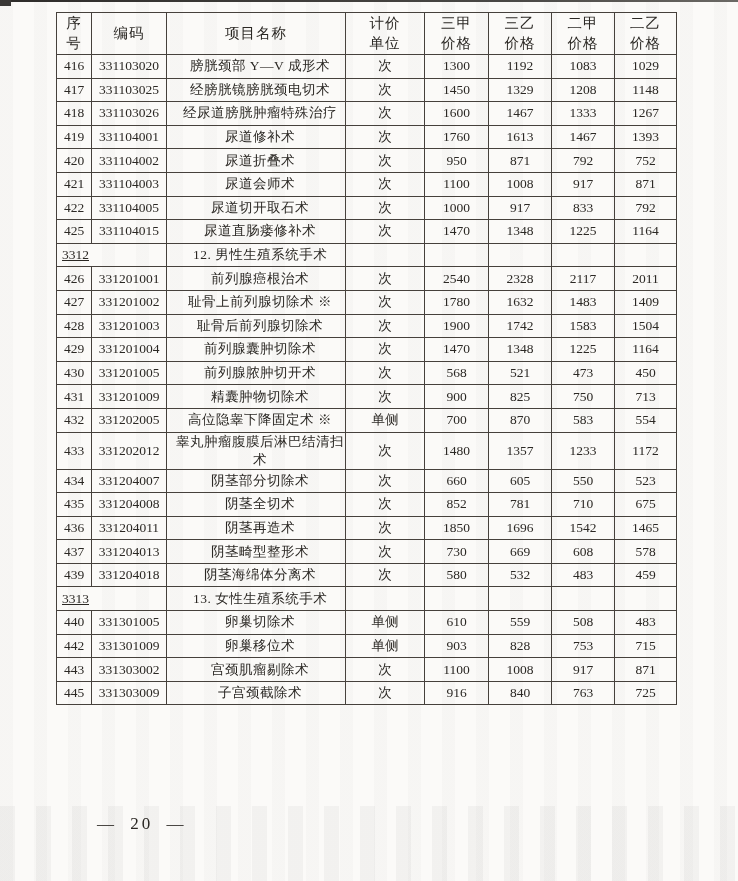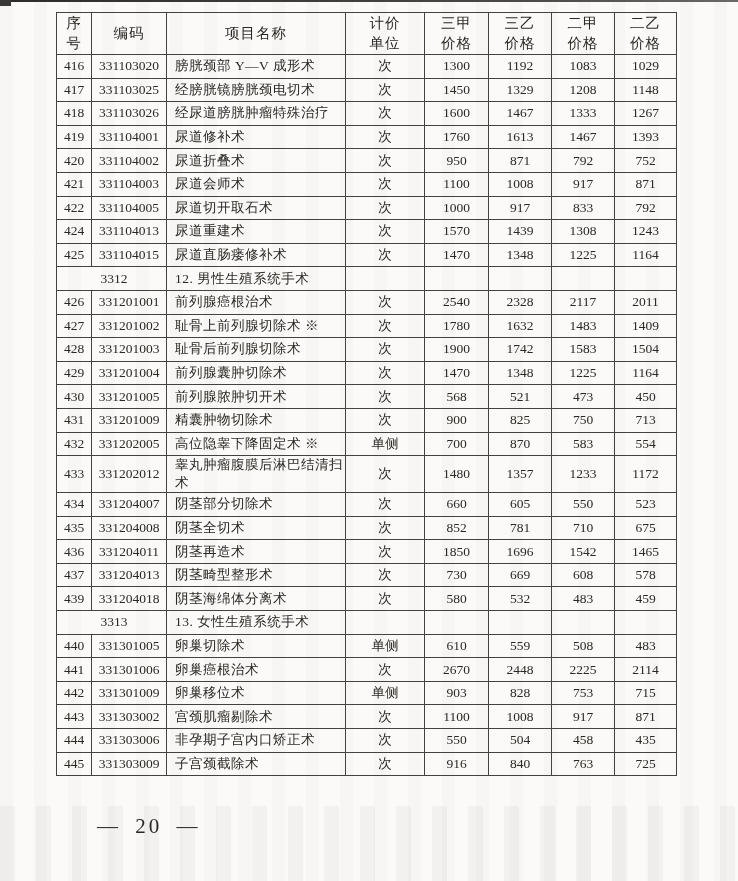--- a/index.html
+++ b/index.html
@@ -77,33 +77,34 @@
     height: 23.6px;
   }
   .price-table tbody td {
     font-size: 13.5px;
     vertical-align: middle;
   }
   td.cell-no, td.cell-unit, td.cell-price, td.cell-code {
     text-align: center;
   }
   td.cell-name {
-    text-align: left;
+    text-align: center;
     padding-left: 8px;
     letter-spacing: 0.5px;
   }
   td.cell-section-no {
-    text-align: center;
+    text-align: left;
     padding-left: 5px;
+    text-decoration: underline;
   }
   .page-number {
     position: absolute;
     left: 97px;
     top: 814px;
-    font-size: 21px;
+    font-size: 17px;
     letter-spacing: 3px;
     color: #2b2824;
     word-spacing: 6px;
   }
 </style>
 </head>
 <body>
 
 <div class="page">
   <div class="streaks"></div>
@@ -205,30 +206,20 @@
           <td class="cell-no">422</td>
           <td class="cell-code">331104005</td>
           <td class="cell-name">尿道切开取石术</td>
           <td class="cell-unit">次</td>
           <td class="cell-price">1000</td>
           <td class="cell-price">917</td>
           <td class="cell-price">833</td>
           <td class="cell-price">792</td>
         </tr>
         <tr>
-          <td class="cell-no">424</td>
-          <td class="cell-code">331104013</td>
-          <td class="cell-name">尿道重建术</td>
-          <td class="cell-unit">次</td>
-          <td class="cell-price">1570</td>
-          <td class="cell-price">1439</td>
-          <td class="cell-price">1308</td>
-          <td class="cell-price">1243</td>
-        </tr>
-        <tr>
           <td class="cell-no">425</td>
           <td class="cell-code">331104015</td>
           <td class="cell-name">尿道直肠瘘修补术</td>
           <td class="cell-unit">次</td>
           <td class="cell-price">1470</td>
           <td class="cell-price">1348</td>
           <td class="cell-price">1225</td>
           <td class="cell-price">1164</td>
         </tr>
         <tr>
@@ -383,60 +374,40 @@
           <td class="cell-no">440</td>
           <td class="cell-code">331301005</td>
           <td class="cell-name">卵巢切除术</td>
           <td class="cell-unit">单侧</td>
           <td class="cell-price">610</td>
           <td class="cell-price">559</td>
           <td class="cell-price">508</td>
           <td class="cell-price">483</td>
         </tr>
         <tr>
-          <td class="cell-no">441</td>
-          <td class="cell-code">331301006</td>
-          <td class="cell-name">卵巢癌根治术</td>
-          <td class="cell-unit">次</td>
-          <td class="cell-price">2670</td>
-          <td class="cell-price">2448</td>
-          <td class="cell-price">2225</td>
-          <td class="cell-price">2114</td>
-        </tr>
-        <tr>
           <td class="cell-no">442</td>
           <td class="cell-code">331301009</td>
           <td class="cell-name">卵巢移位术</td>
           <td class="cell-unit">单侧</td>
           <td class="cell-price">903</td>
           <td class="cell-price">828</td>
           <td class="cell-price">753</td>
           <td class="cell-price">715</td>
         </tr>
         <tr>
           <td class="cell-no">443</td>
           <td class="cell-code">331303002</td>
           <td class="cell-name">宫颈肌瘤剔除术</td>
           <td class="cell-unit">次</td>
           <td class="cell-price">1100</td>
           <td class="cell-price">1008</td>
           <td class="cell-price">917</td>
           <td class="cell-price">871</td>
         </tr>
         <tr>
-          <td class="cell-no">444</td>
-          <td class="cell-code">331303006</td>
-          <td class="cell-name">非孕期子宫内口矫正术</td>
-          <td class="cell-unit">次</td>
-          <td class="cell-price">550</td>
-          <td class="cell-price">504</td>
-          <td class="cell-price">458</td>
-          <td class="cell-price">435</td>
-        </tr>
-        <tr>
           <td class="cell-no">445</td>
           <td class="cell-code">331303009</td>
           <td class="cell-name">子宫颈截除术</td>
           <td class="cell-unit">次</td>
           <td class="cell-price">916</td>
           <td class="cell-price">840</td>
           <td class="cell-price">763</td>
           <td class="cell-price">725</td>
         </tr>
       </tbody>

